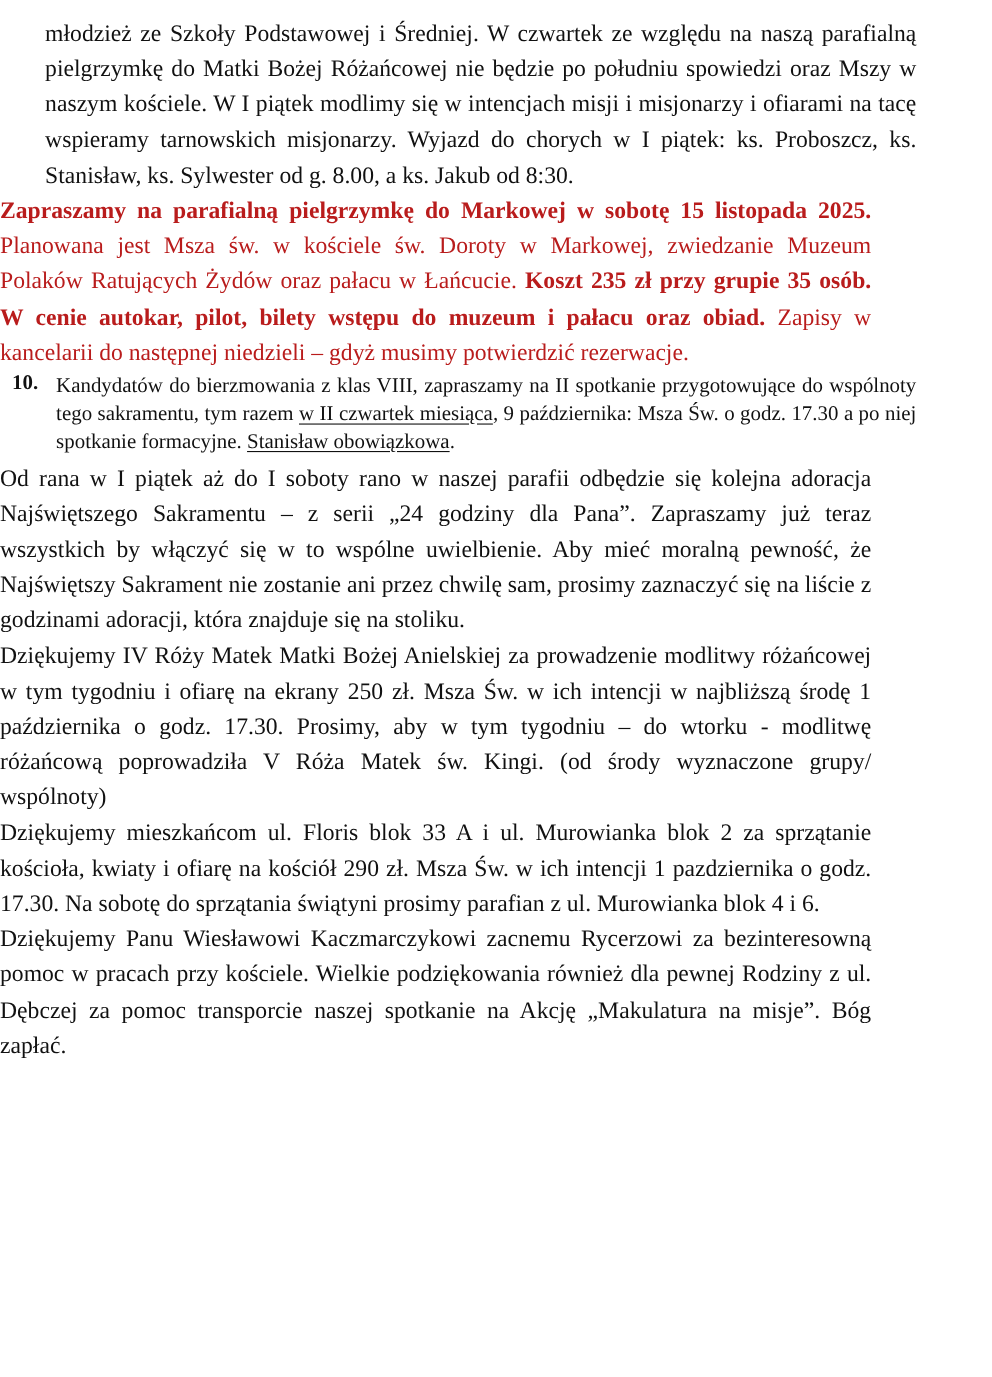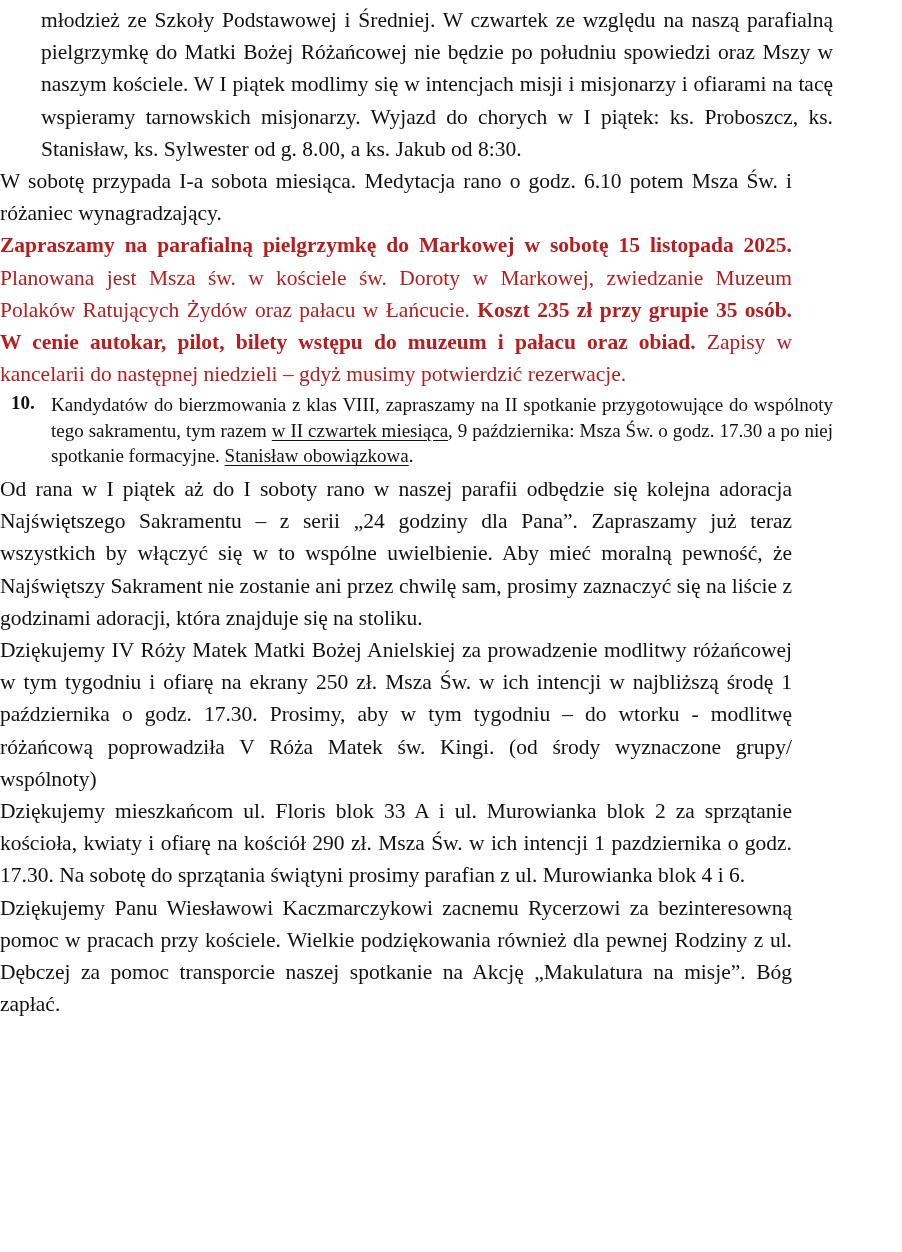--- a/index.html
+++ b/index.html
@@ -1,21 +1,21 @@
 <!DOCTYPE html>
 <html><head>
 <meta charset="utf-8">
 <style>
   html, body { margin: 0; padding: 0; background: #ffffff; }
   body {
     width: 902px; height: 1252px; overflow: hidden;
     font-family: "Liberation Serif", "DejaVu Serif", serif;
     color: #111111;
   }
-  .page { position: relative; width: 902px; padding-top: 4px; }
+  .page { position: relative; width: 902px; padding-top: 14px; }
   .para {
     position: relative;
     font-size: 21.5px;
     line-height: 32.2px;
     text-align: justify;
     text-align-last: left;
   }
   .cont { margin-left: 41px; width: 792px; }
   .item { margin-left: 41px; width: 792px; }
   .num {
@@ -34,24 +34,20 @@
 </style>
 </head>
 <body>
 
 <div class="page">
 
   <p class="para cont" style="margin-top:0;margin-bottom:0;">
     <span>młodzież ze Szkoły Podstawowej i Średniej. W czwartek ze względu na naszą parafialną pielgrzymkę do Matki Bożej Różańcowej nie będzie po południu spowiedzi oraz Mszy w naszym kościele. W I piątek modlimy się w intencjach misji i misjonarzy i ofiarami na tacę wspieramy tarnowskich misjonarzy. Wyjazd do chorych w I piątek: ks. Proboszcz, ks. Stanisław, ks. Sylwester od g. 8.00, a ks. Jakub od 8:30.</span>
   </p>
 
-  <p class="para item" style="margin:0;">
-    
-    <span>W sobotę przypada I-a sobota miesiąca. Medytacja rano o godz. 6.10 potem Msza Św. i różaniec wynagradzający.</span>
-  </p>
 
   <p class="para item green" style="margin:0;">
     
     <span class="b">Zapraszamy na parafialną pielgrzymkę do Markowej w sobotę 15 listopada 2025.</span><span> Planowana jest Msza św. w kościele św. Doroty w Markowej, zwiedzanie Muzeum Polaków Ratujących Żydów oraz pałacu w Łańcucie. </span><span class="b">Koszt 235 zł przy grupie 35 osób. W cenie autokar, pilot, bilety wstępu do muzeum i pałacu oraz obiad.</span><span> Zapisy w kancelarii do następnej niedzieli – gdyż musimy potwierdzić rezerwacje.</span>
   </p>
 
   <p class="para small" style="margin-top:0;margin-bottom:0;">
     <span class="num">10.</span>
     <span>Kandydatów do bierzmowania z klas VIII, zapraszamy na II spotkanie przygotowujące do wspólnoty tego sakramentu, tym razem </span><span class="u">w II czwartek miesiąca</span><span>, 9 października: Msza Św. o godz. 17.30 a po niej spotkanie formacyjne. </span><span class="u">Stanisław obowiązkowa</span><span>.</span>
   </p>

